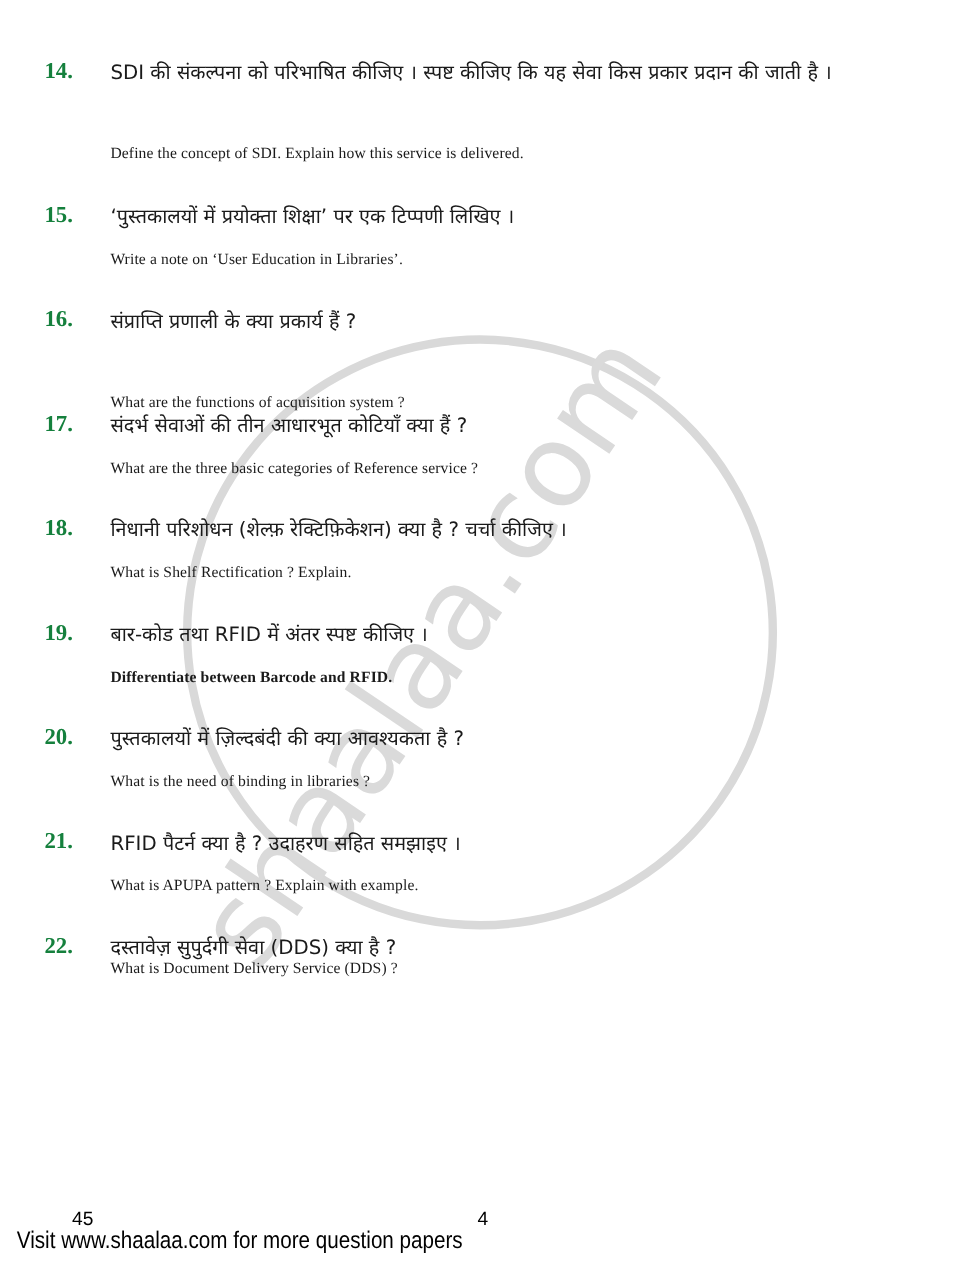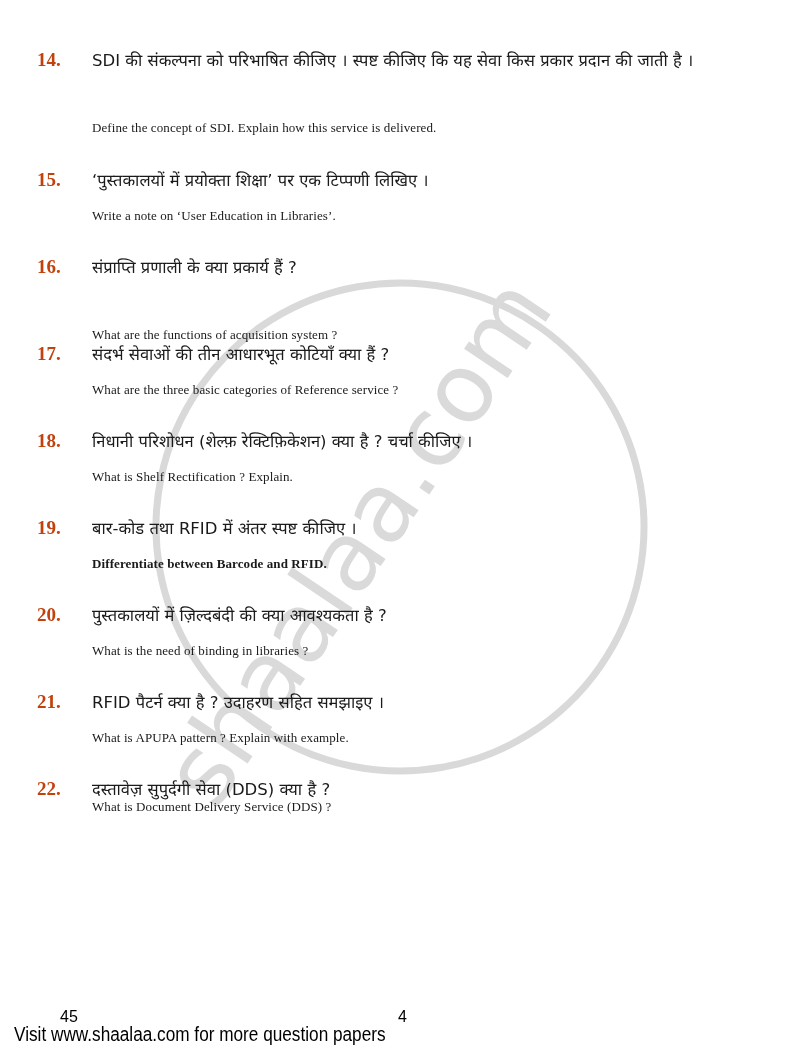--- a/index.html
+++ b/index.html
@@ -34,21 +34,21 @@
     width: 800px;
   }
   .q-num {
     position: absolute;
     left: 37px;
     top: 0;
     font-family: "Liberation Serif", "DejaVu Serif", serif;
     font-weight: bold;
     font-size: 19px;
     line-height: 26px;
-    color: #c2410c;
+    color: #15803d;
   }
   .q-hi {
     position: absolute;
     left: 92px;
     top: 0;
     width: 640px;
     font-family: "DejaVu Sans", "Liberation Sans", sans-serif;
     font-size: 16.5px;
     line-height: 28px;
     color: #1a1a1a;

